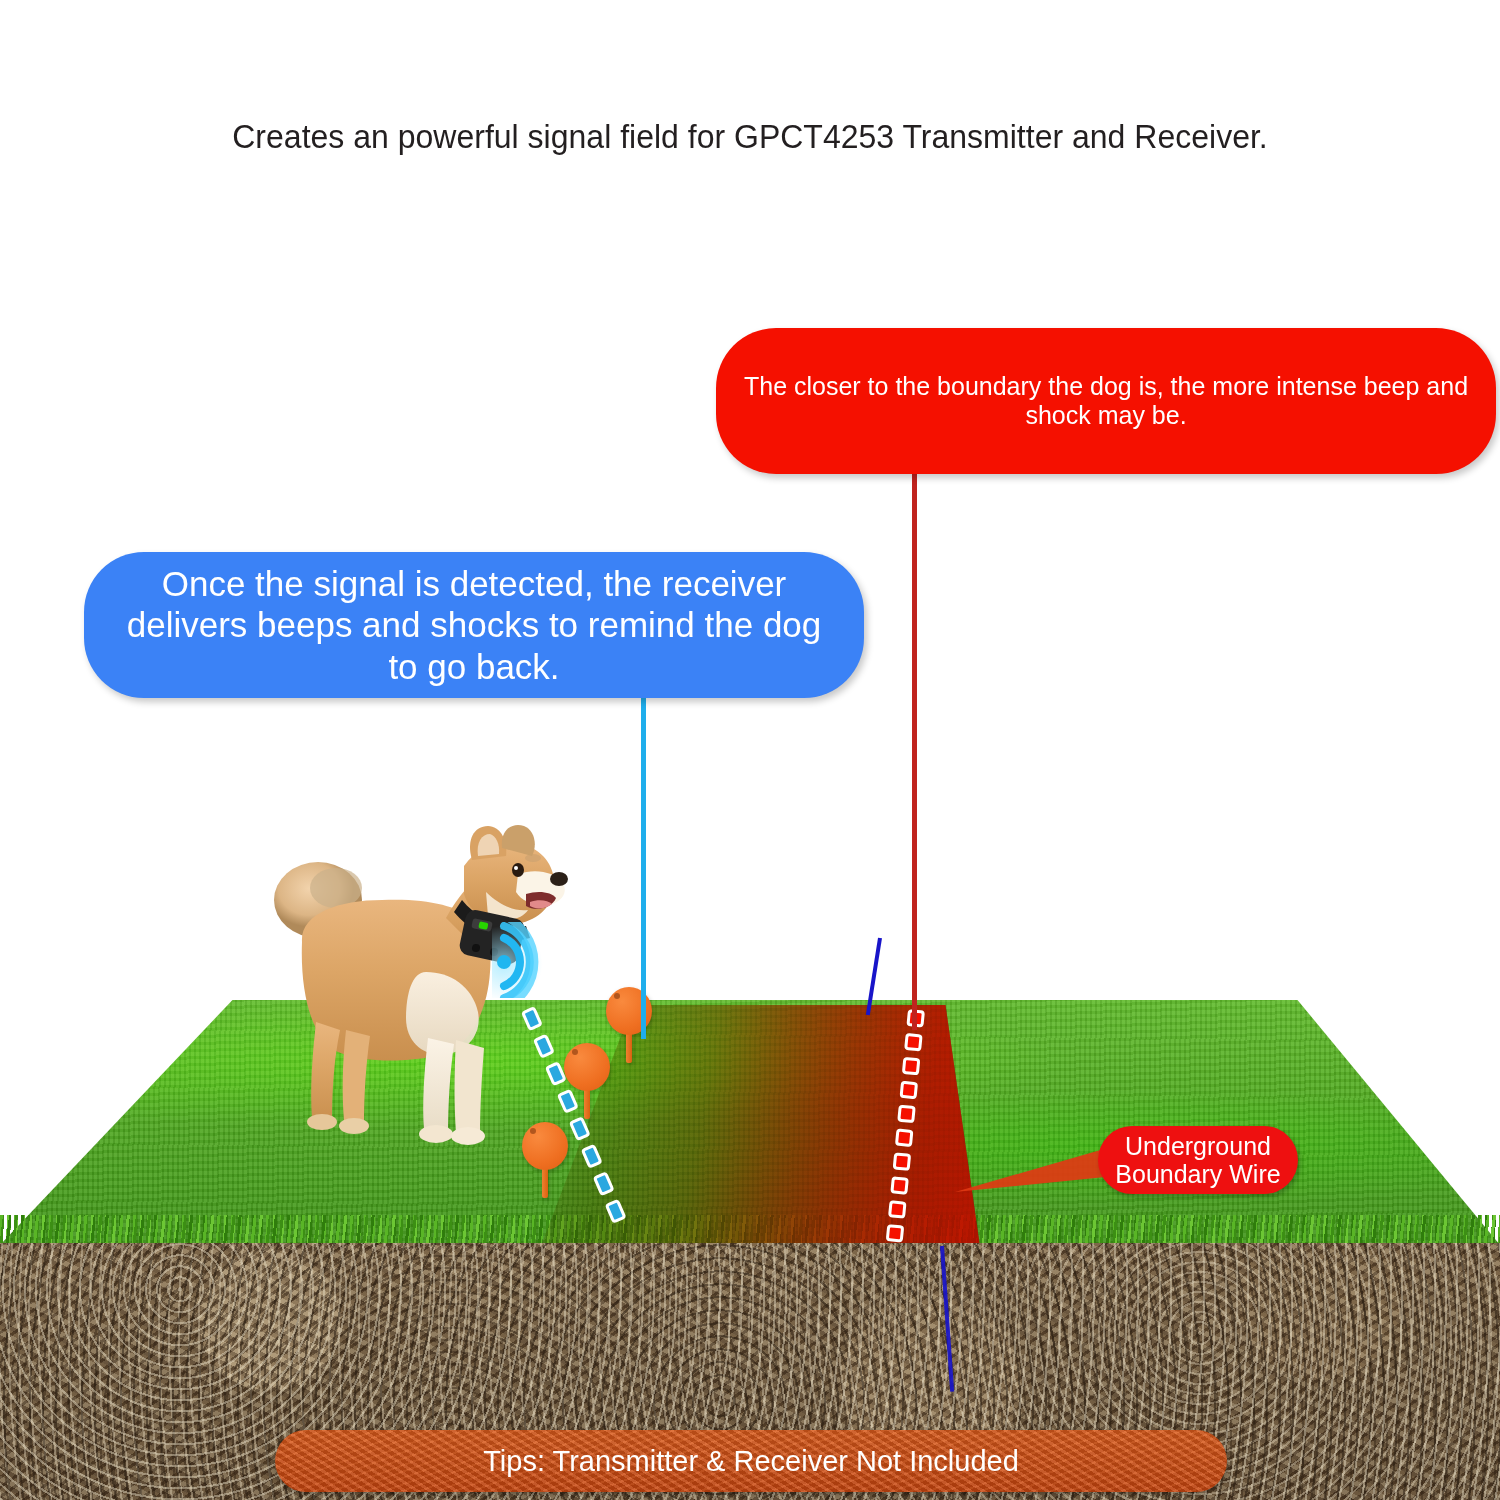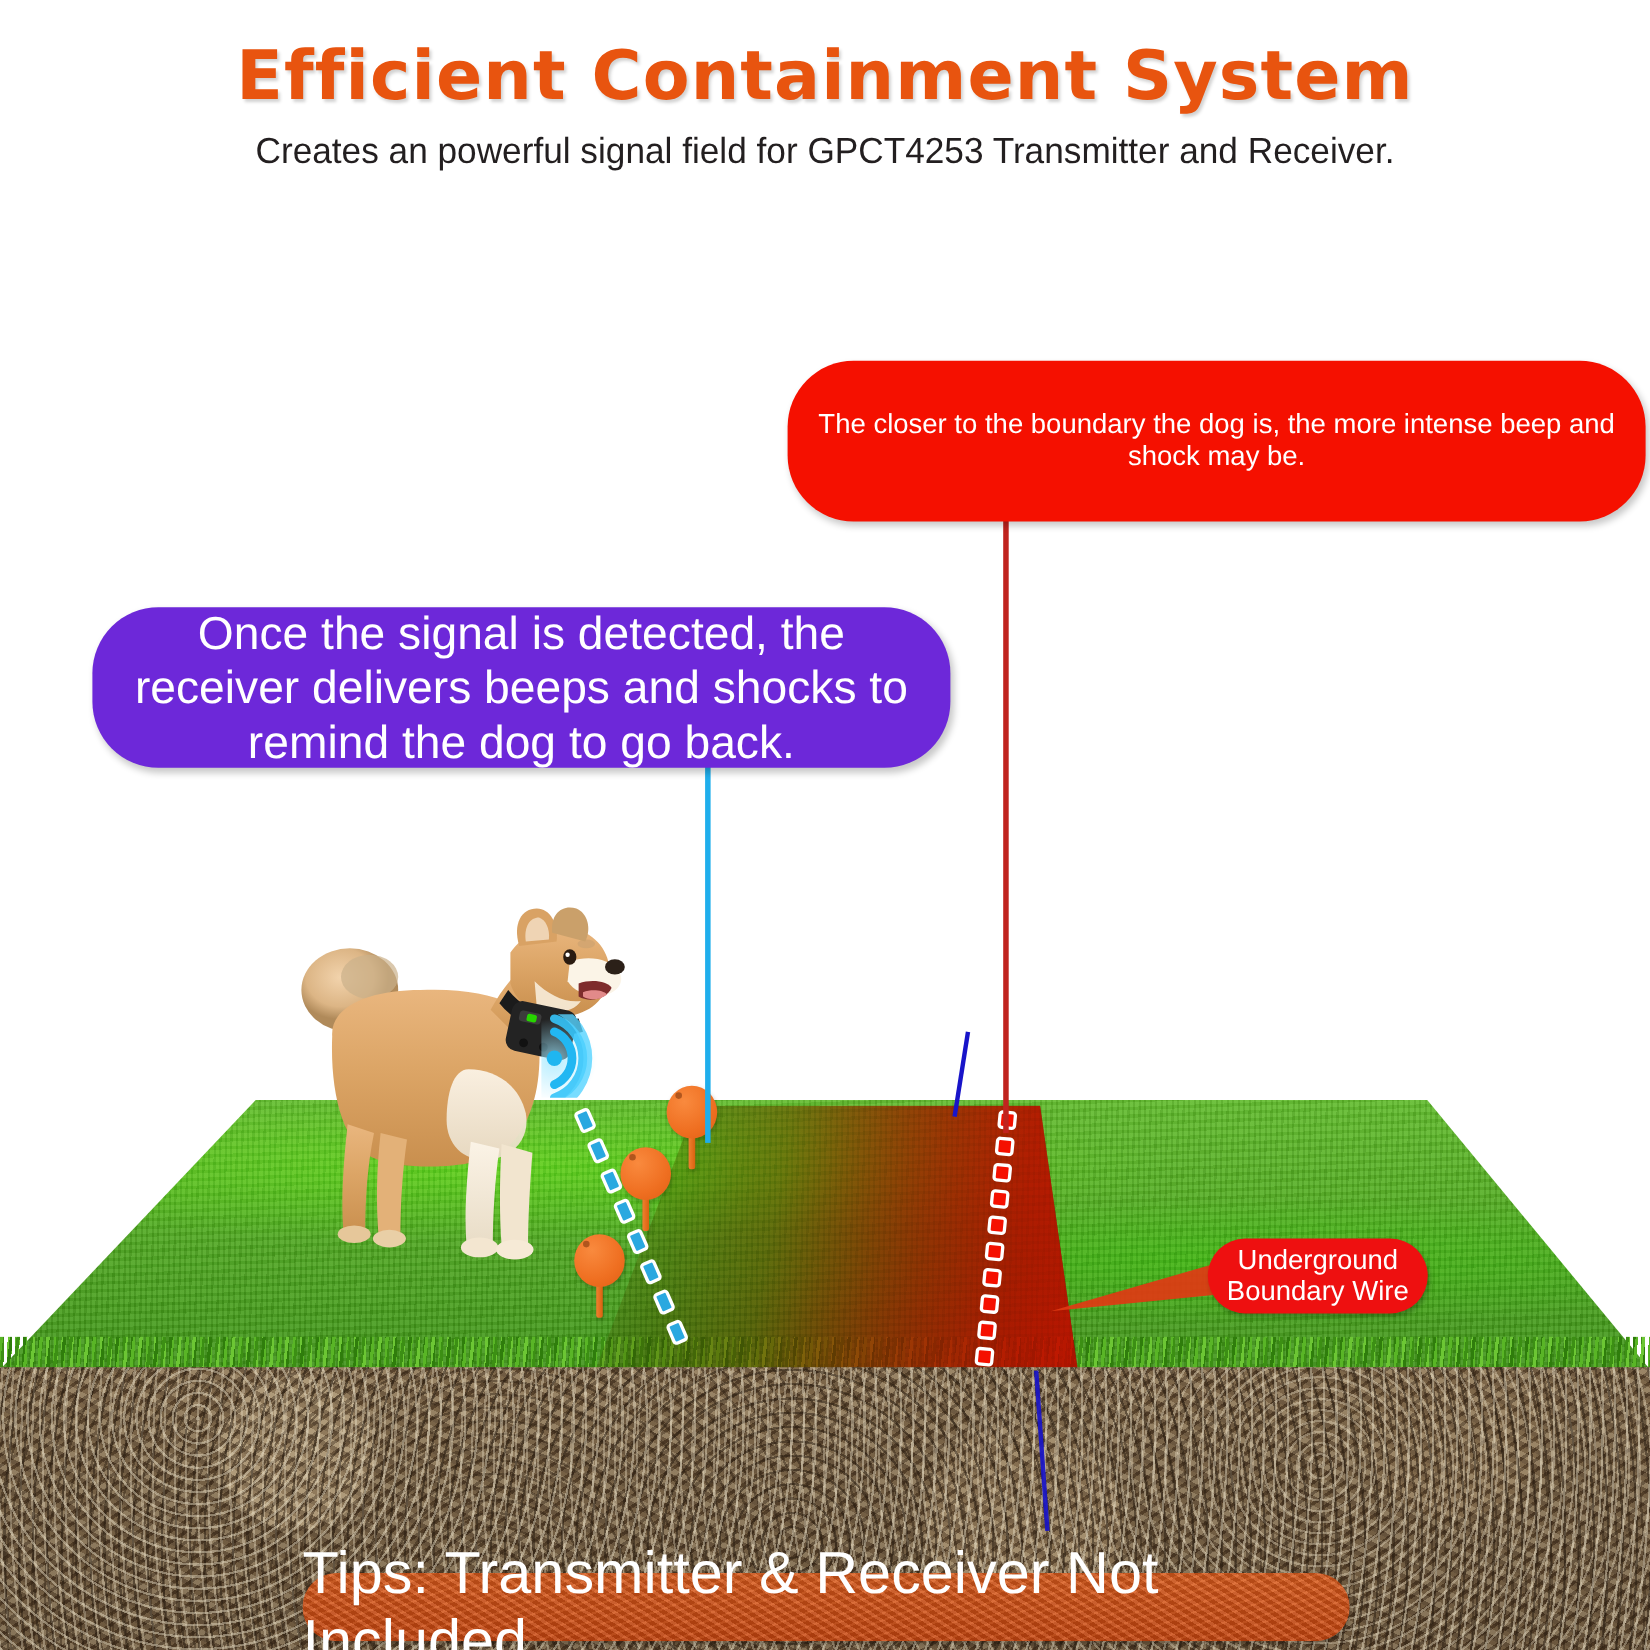--- a/index.html
+++ b/index.html
@@ -41,22 +41,22 @@
     box-shadow:3px 4px 7px rgba(0,0,0,0.22);
     padding:10px 26px;
   }
   #bubble-red {
     left:716px; top:328px; width:780px; height:146px;
     background:#F51000;
     font-size:25px;
   }
   #bubble-blue {
     left:84px; top:552px; width:780px; height:146px;
-    background:#6d28d9;
-    font-size:42px;
+    background:#3b82f6;
+    font-size:35px;
   }
   .leader {
     position:absolute; width:5px;
   }
   #leader-red   { left:912px; top:470px;  height:560px; background:#C0231E; }
   #leader-blue  { left:641px; top:694px;  height:345px; background:#1FAEEC; }
 
   
   #scene { position:absolute; left:0; top:0; width:1500px; height:1500px; }
 
@@ -202,30 +202,29 @@
   
   #tips{
     position:absolute; left:275px; top:1430px;
     width:952px; height:62px;
     border-radius:31px;
     background:
       repeating-linear-gradient(33deg, rgba(255,255,255,0.10) 0 3px, rgba(0,0,0,0.10) 3px 7px),
       repeating-linear-gradient(-20deg, rgba(255,200,150,0.10) 0 2px, rgba(100,40,10,0.12) 2px 6px),
       linear-gradient(to bottom,#d95a1c,#c7450f);
     color:#ffffff;
-    font-size:54px;
+    font-size:29px;
     display:flex; align-items:center; justify-content:center;
     box-shadow:0 2px 5px rgba(0,0,0,0.25);
   }
 </style>
 </head>
 <body>
 
 <div id="header">
-  <div id="title">Efficient Containment System</div>
   <div id="subtitle">Creates an powerful signal field for GPCT4253 Transmitter and Receiver.</div>
 </div>
 
 <div id="scene">
 
   <div id="grass-top"></div>
   <div id="grass-fringe"></div>
 
   <div id="signal-field"></div>
   <div id="signal-field-2"></div>

